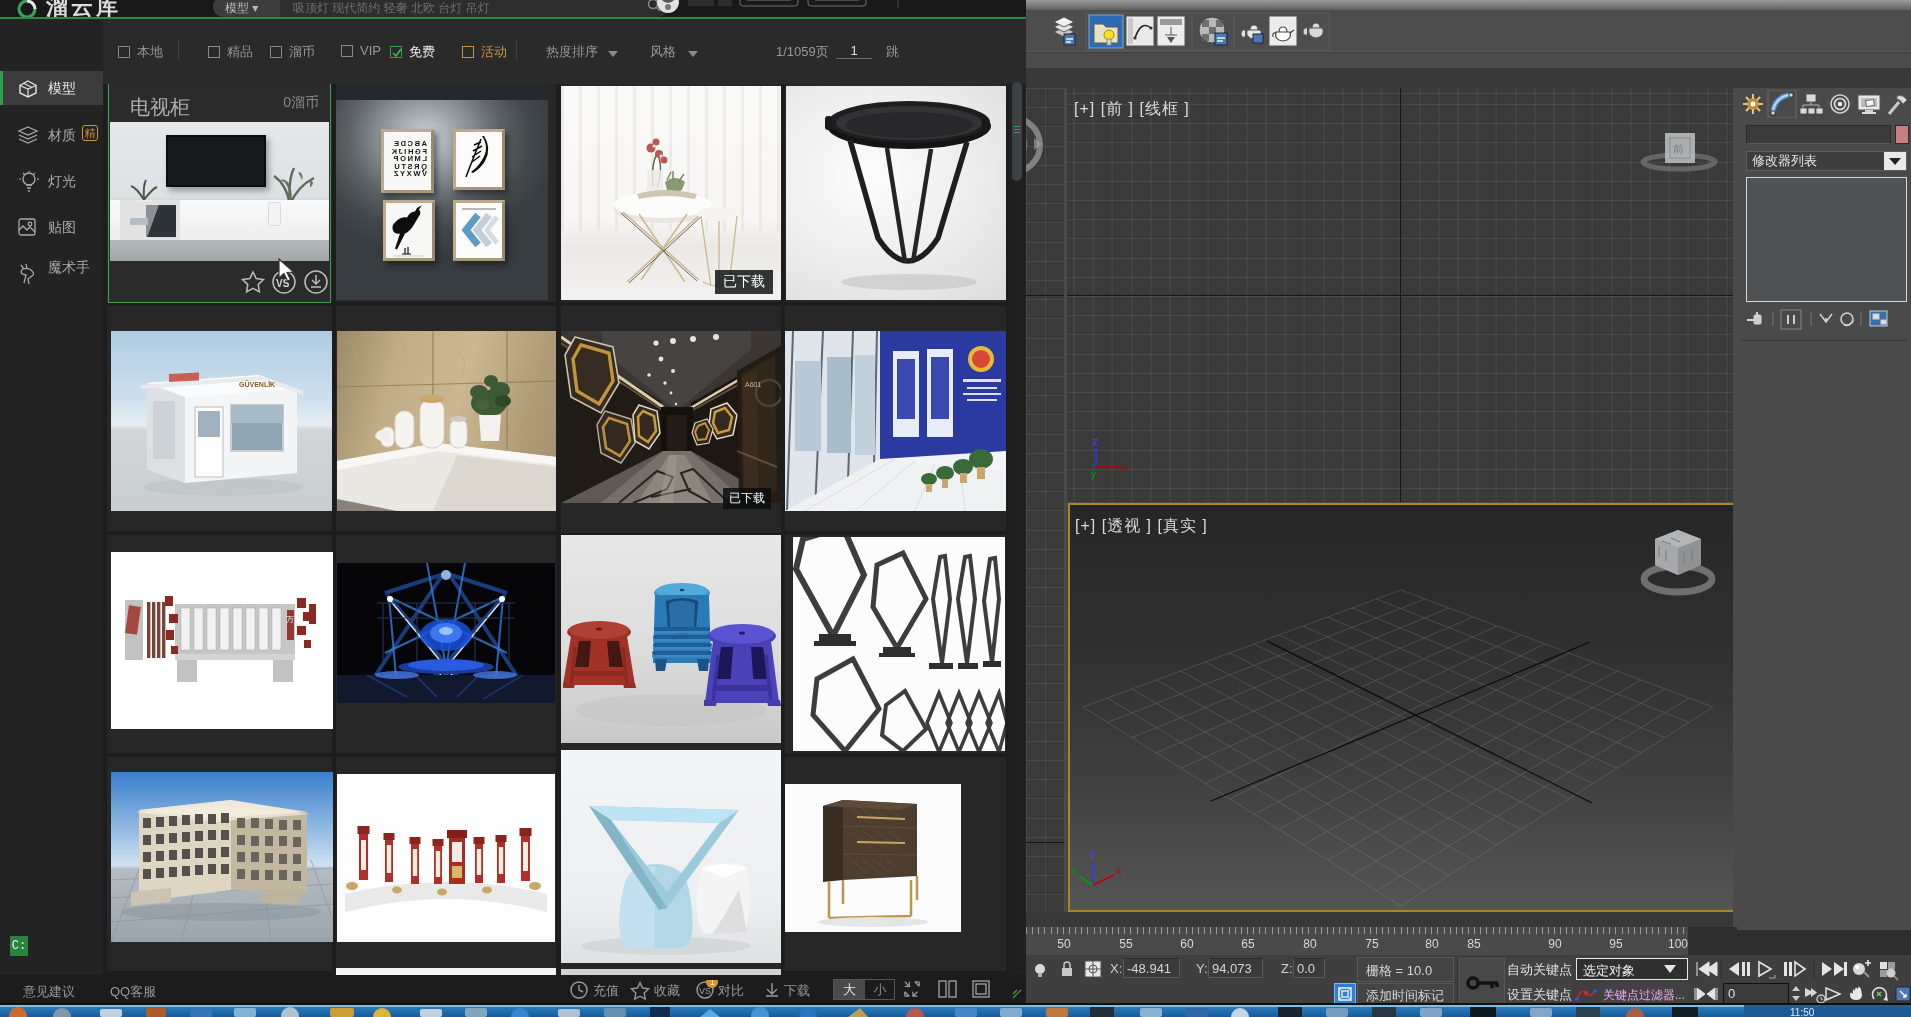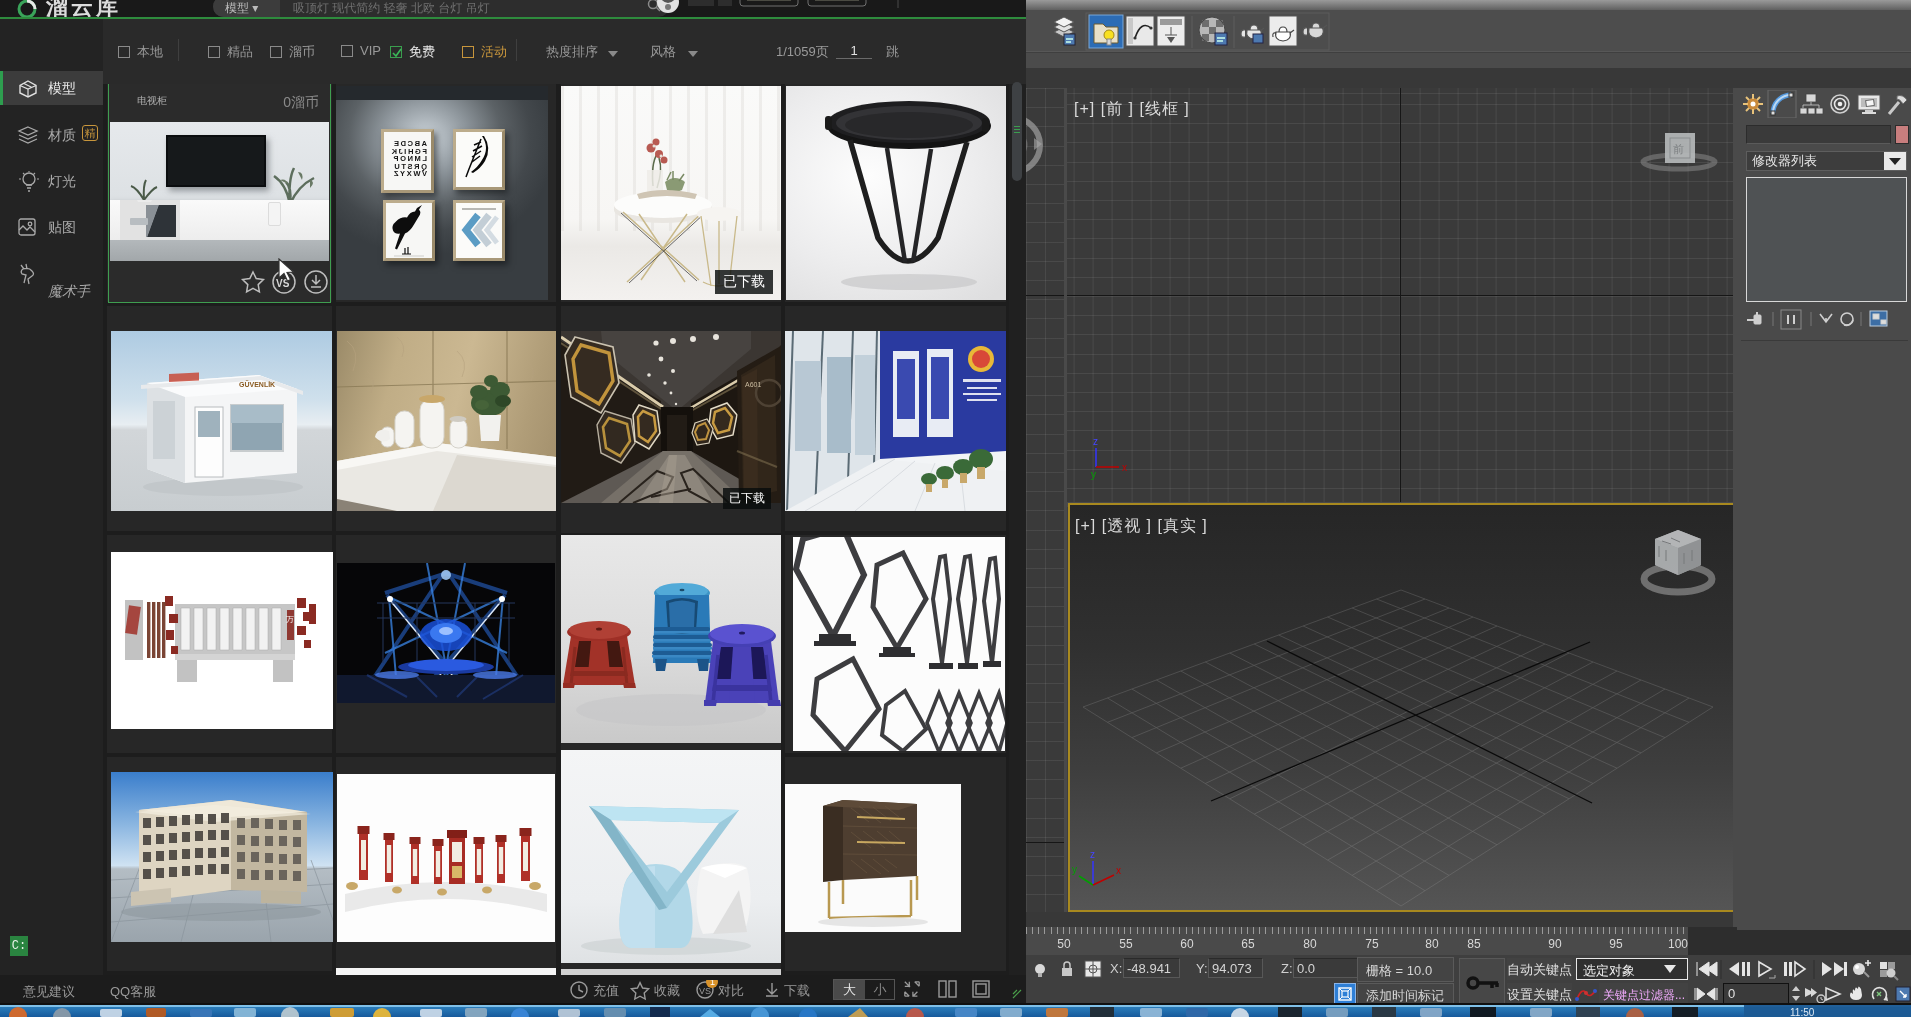--- a/index.html
+++ b/index.html
@@ -249,21 +249,21 @@
           <rect x="-8" y="-8" width="16" height="16" fill="none" stroke="#555"></rect>
           <circle r="4" fill="none" stroke="#555"></circle>
           <path d="M-8 0 h16 M0 -8 v16" stroke="#555"></path>
         </g>
    </svg>
    <div style="position:absolute;left:84px;top:6px;color:#cfcfcf;font-size:13px;">X:</div>
    <div style="position:absolute;left:97px;top:3px;width:57px;height:20px;background:#3a3a3a;border:1px solid #585858;border-top-color:#2a2a2a;color:#d5d5d5;font-size:13px;padding:2px 0 0 3px;">-48.941</div>
    <div style="position:absolute;left:170px;top:6px;color:#cfcfcf;font-size:13px;">Y:</div>
    <div style="position:absolute;left:182px;top:3px;width:55px;height:20px;background:#3a3a3a;border:1px solid #585858;border-top-color:#2a2a2a;color:#d5d5d5;font-size:13px;padding:2px 0 0 3px;">94.073</div>
    <div style="position:absolute;left:255px;top:6px;color:#cfcfcf;font-size:13px;">Z:</div>
-   <div style="position:absolute;left:267px;top:3px;width:76px;height:20px;background:#3a3a3a;border:1px solid #585858;border-top-color:#2a2a2a;color:#d5d5d5;font-size:13px;padding:2px 0 0 3px;">0.0</div>
+   <div style="position:absolute;left:267px;top:3px;width:32px;height:20px;background:#3a3a3a;border:1px solid #585858;border-top-color:#2a2a2a;color:#d5d5d5;font-size:13px;padding:2px 0 0 3px;">0.0</div>
    <div style="position:absolute;left:331px;top:2px;width:97px;height:25px;background:#444;border:1px solid #5a5a5a;color:#d5d5d5;font-size:13px;padding:4px 0 0 8px;white-space:nowrap;overflow:hidden;">栅格 = 10.0</div>
    <div style="position:absolute;left:433px;top:3px;width:46px;height:46px;background:#474747;border:1px solid #585858;">
      <svg width="44" height="44">
           <g transform="translate(22,24)">
             <circle cx="-9" cy="0" r="5" fill="none" stroke="#111" stroke-width="3.5"></circle>
             <path d="M-4 0 h20 M10 0 v5 M15 0 v4" stroke="#111" stroke-width="3.5"></path>
           </g>
         </svg>
    </div>
    <div style="position:absolute;left:481px;top:3px;width:65px;height:22px;background:#424242;color:#e0e0e0;font-size:13px;text-align:center;padding-top:3px;white-space:nowrap;overflow:hidden;">自动关键点</div>
@@ -517,21 +517,21 @@
           </g>
         </svg>
      <span style="position:absolute;left:48px;top:9px;">贴图</span>
       </div>
    <div class="sb-item" style="top:237px;">
      <svg style="position:absolute;left:17px;top:7px;" width="22" height="22">
           <g fill="none" stroke="#a9a9a9" stroke-width="1.3">
             <path d="M4 2 l3 4 M9 1 l1 5 M6 6 q6 -2 9 2 q3 3 0 5 l-4 3 l1 5 M6 6 q-3 2 -1 5 l4 1 l-2 8"></path>
           </g>
         </svg>
-     <span style="position:absolute;left:48px;top:27px;font-style:italic;">魔术手</span>
+     <span style="position:absolute;left:48px;top:3px;">魔术手</span>
       </div>
  </div>
  <div class="filter" id="filterbar">
    <span class="fl" style="left:15px;"><span class="cb"></span>本地</span>
    <span style="position:absolute;left:75px;top:20px;width:1px;height:22px;background:#3f3f3f;"></span>
    <span class="fl" style="left:105px;"><span class="cb"></span>精品</span>
    <span class="fl" style="left:167px;"><span class="cb"></span>溜币</span>
    <span class="fl" style="left:238px;"><span class="cb"></span>VIP</span>
    <span class="fl" style="left:287px;color:#e8e8e8;"><span class="cb" style="border-color:#3a9e4e;position:relative;"><svg style="position:absolute;left:0;top:0;" width="12" height="12">
             <path d="M2 6 L5 9 L10 2" stroke="#3ab858" stroke-width="1.6" fill="none"></path>
@@ -566,21 +566,21 @@
   <div class="cell" style="left:682px;top:451px;width:221px;height:218px;"></div>
   <div class="cell" style="left:4px;top:673px;width:225px;height:214px;"></div>
   <div class="cell" style="left:233px;top:673px;width:220px;height:214px;"></div>
   <div class="cell" style="left:458px;top:673px;width:220px;height:214px;"></div>
   <div class="cell" style="left:682px;top:673px;width:221px;height:214px;"></div>
 
   <div style="position:absolute;left:233px;top:884px;width:220px;height:7px;background:#f5f5f5;"></div>
   <div style="position:absolute;left:458px;top:885px;width:220px;height:6px;background:#d2d2d2;"></div>
 
   <div style="position:absolute;left:5px;top:-2px;width:223px;height:221px;background:#2b2b2b;border:1px solid #3f9e50;">
-    <div style="position:absolute;left:28px;top:11px;color:#b0b0b0;font-size:10px;">电视柜</div>
+    <div style="position:absolute;left:21px;top:11px;color:#b0b0b0;font-size:20px;">电视柜</div>
     <div style="position:absolute;right:11px;top:11px;color:#8a8a8a;font-size:14px;">0溜币</div>
     <div style="position:absolute;left:1px;top:39px;width:219px;height:139px;background:linear-gradient(#e6e9ec 0%,#dde1e4 55%,#cdd2d5 72%,#c0c5c8 100%);overflow:hidden;">
       <div style="position:absolute;left:56px;top:13px;width:100px;height:52px;background:#16191b;border:2px solid #0b0d0f;box-shadow:3px 4px 6px rgba(100,105,110,.6);"></div>
       <svg style="position:absolute;left:152px;top:28px;" width="60" height="56">
             <path d="M28 54 q-4 -20 -16 -28 M28 54 q-2 -24 4 -36 M28 54 q8 -18 24 -26 M28 54 q2 -16 -4 -22" stroke="#5d6e5d" stroke-width="2.5" fill="none"></path>
             <path d="M18 30 q6 -2 8 4 Z M36 22 q6 0 4 8 Z M48 30 q6 2 0 8 Z" fill="#6a7a66"></path>
           </svg>
       <div style="position:absolute;left:0px;top:78px;width:219px;height:40px;background:linear-gradient(#fafafa,#ededed);box-shadow:0 3px 5px rgba(90,95,100,.55);"></div>
       <div style="position:absolute;left:10px;top:78px;width:60px;height:40px;background:#e2e2e2;"></div>
       <div style="position:absolute;left:36px;top:83px;width:30px;height:32px;background:linear-gradient(110deg,#8a9096 30%,#2e3338 32%);"></div>

